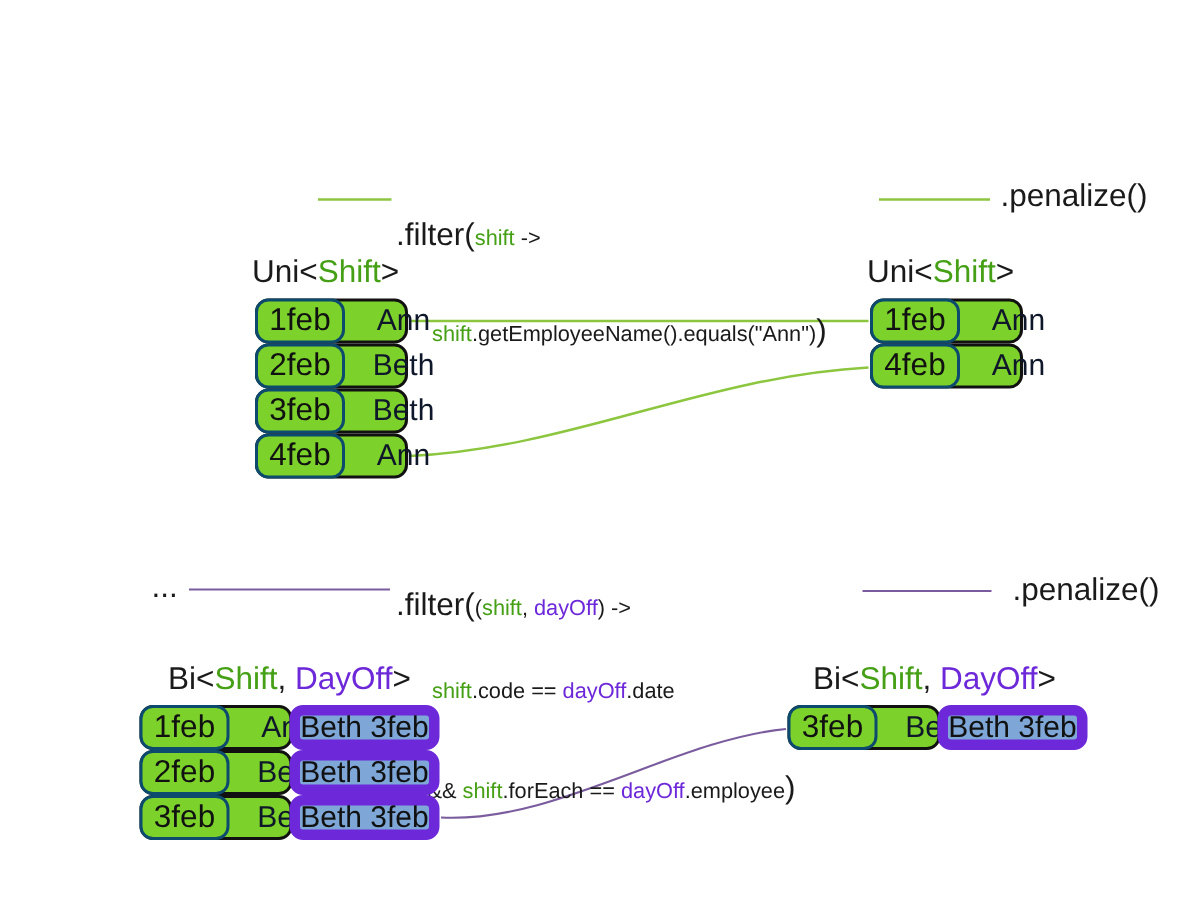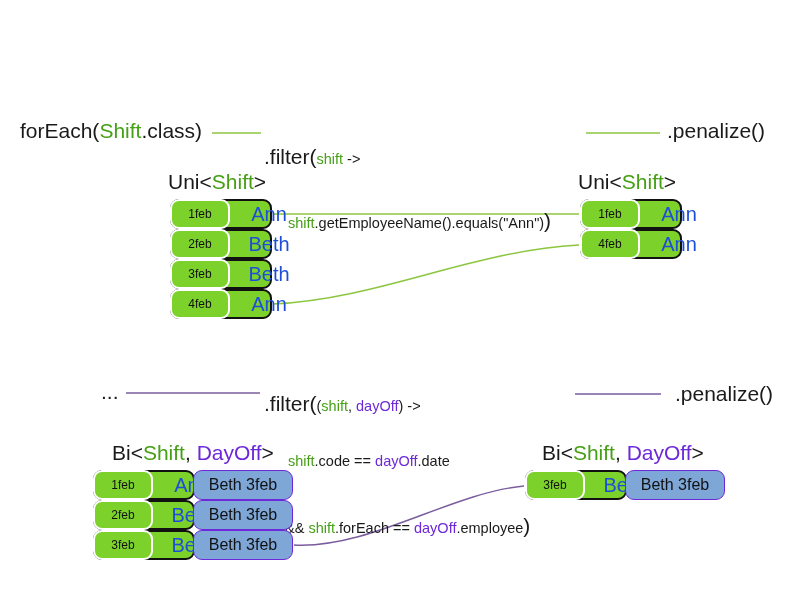--- a/index.html
+++ b/index.html
@@ -8,65 +8,64 @@
     font-family:"Liberation Sans", sans-serif; color:#1a1a1a; overflow:hidden;
   }
   .abs { position:absolute; white-space:pre; }
   .title { top:17px; left:0; width:800px; text-align:center; font-size:37px; }
   .subtitle { top:67px; left:0; width:800px; text-align:center; font-size:15px; }
 
   .lg { font-size:21px; }
   .sm { font-size:14.5px; }
   .green-t { color:#45a015; }
   .blue-t  { color:#6d28d9; }
-  .orange-t{ color:#1d4ed8;padding-left:38px; }
+  .orange-t{ color:#0f172a;padding-left:38px; }
 
   .code-block { position:absolute; white-space:pre; }
   .fline { display:flex; align-items:baseline; height:28px; }
   .fline2 { display:flex; align-items:baseline; height:25px; }
   .ind24 { margin-left:24px; }
   .ind21 { margin-left:21px; }
 
   .wires { position:absolute; left:0; top:0; pointer-events:none; }
   .wg { stroke:#8cc63f; stroke-width:1.6; fill:none; }
   .wp { stroke:#7a5c9e; stroke-width:1.4; fill:none; }
 
   .vtable { position:absolute; }
   .shift-row { position:relative; width:102px; height:30px; box-sizing:border-box;
     background:#7cd22b; border:2px solid #111111; border-radius:9px; }
   .date-cell { position:absolute; left:-2px; top:-2px; width:60px; height:30px;
-    box-sizing:border-box; background:#7cd22b; border:2px solid #ffffff; border-radius:9px;
-    display:flex; align-items:center; justify-content:center; font-size:12px; color:#111; }
+    box-sizing:border-box; background:#7cd22b; border:2px solid #0c4a6e; border-radius:9px;
+    display:flex; align-items:center; justify-content:center; font-size:21px; color:#111; }
   .name-cell { position:absolute; left:58px; right:0; top:0; bottom:0;
     display:flex; align-items:center; justify-content:center; font-size:20px; }
 
   .bi-row { position:relative; width:200px; height:30px; }
   .bi-row .shift-box { position:absolute; left:0; top:0; width:102px; height:30px;
     box-sizing:border-box; background:#7cd22b; border:2px solid #111111; border-radius:9px; }
   .pair-box { position:absolute; left:100px; top:0; width:100px; height:30px;
-    box-sizing:border-box; background:#7ea7d8; border:1px solid #6d28d9; border-radius:9px;
-    display:flex; align-items:center; justify-content:center; font-size:16px; color:#111; }
+    box-sizing:border-box; background:#7ea7d8; border:7px solid #6d28d9; border-radius:9px;
+    display:flex; align-items:center; justify-content:center; font-size:20px; color:#111; }
 </style>
 </head>
 <body>
 
 <div class="slide">
 
   <svg class="wires" width="800" height="600">
     <line class="wg" x1="212" y1="133" x2="261" y2="133"></line>
     <line class="wg" x1="586" y1="133" x2="660" y2="133"></line>
     <line class="wg" x1="273" y1="214" x2="579" y2="214"></line>
     <path class="wg" d="M273,304 C380,299 470,251 579,245"></path>
     <line class="wp" x1="126" y1="393" x2="260" y2="393"></line>
     <line class="wp" x1="575" y1="394" x2="661" y2="394"></line>
     <path class="wp" d="M294,545 C370,549 450,493 524,486"></path>
   </svg>
 
 
-  <div class="abs lg" style="left:20px; top:119px;"><span>forEach(</span><span class="green-t">Shift</span><span>.class)</span></div>
 
   <div class="code-block" style="left:264px; top:109px;">
     <div class="fline"><span class="lg">.filter(</span><span class="sm green-t">shift</span><span class="sm"> -&gt;</span></div>
     <div class="fline ind24"><span class="sm green-t">shift</span><span class="sm">.getEmployeeName().equals("Ann")</span><span class="lg">)</span></div>
   </div>
 
   <div class="abs lg" style="left:667px; top:119px;">.penalize()</div>
 
   <div class="abs lg" style="left:168px; top:170px;"><span>Uni&lt;</span><span class="green-t">Shift</span><span>&gt;</span></div>
   <div class="abs lg" style="left:578px; top:170px;"><span>Uni&lt;</span><span class="green-t">Shift</span><span>&gt;</span></div>

